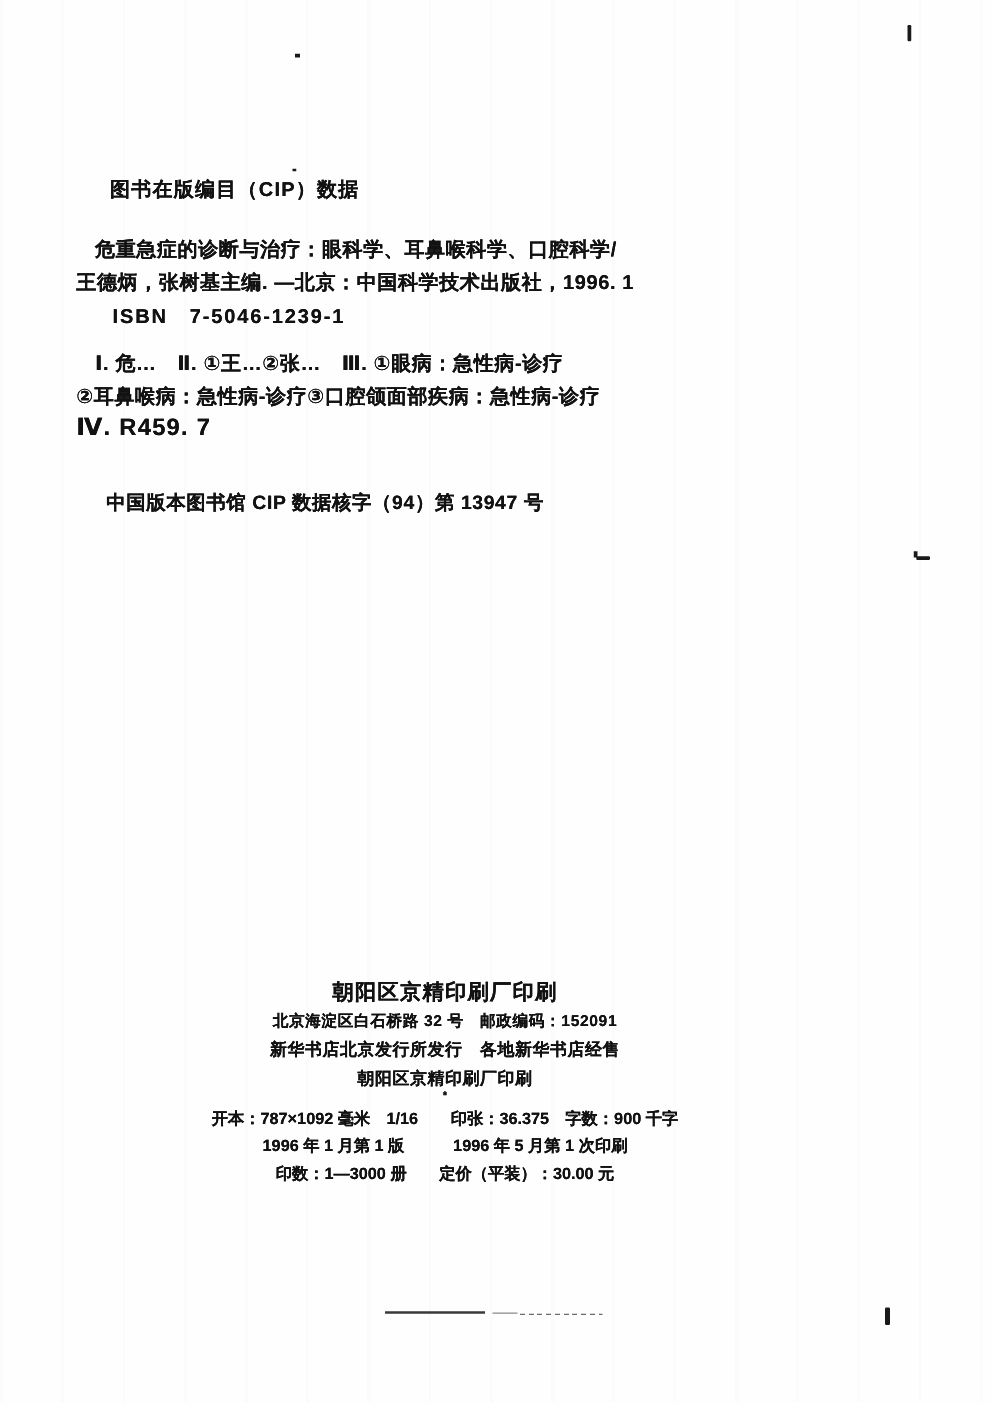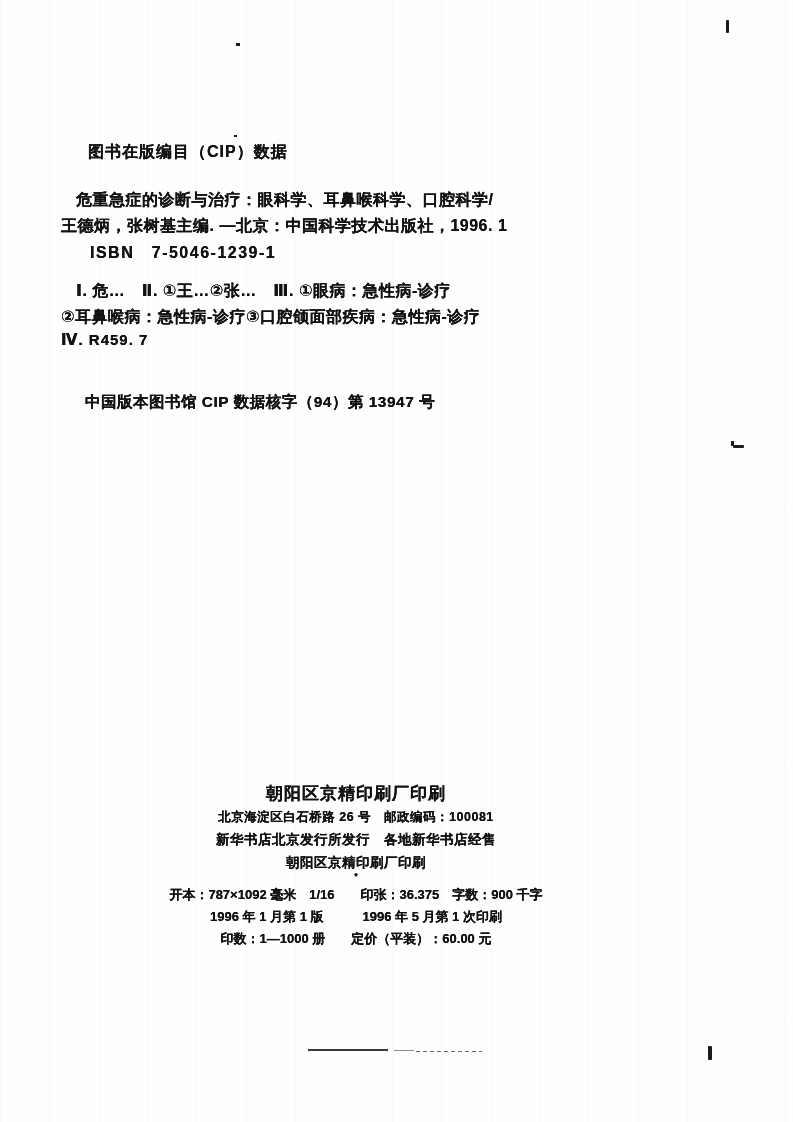--- a/index.html
+++ b/index.html
@@ -26,21 +26,21 @@
     font-weight: 700;
     color: #121212;
     text-shadow: 0 0 0.4px #000;
   }
   .cip-header    { left: 88px;  top: 142px; font-size: 16px; letter-spacing: 1px; }
   .title-line    { left: 76px;  top: 190px; font-size: 16px; letter-spacing: 0.5px; }
   .author-line   { left: 61px;  top: 216px; font-size: 16px; letter-spacing: 0.5px; }
   .isbn-line     { left: 79px;  top: 243px; font-size: 16px; letter-spacing: 1.5px; margin-left: 11px; }
   .class-line-1  { left: 76px;  top: 281px; font-size: 16px; letter-spacing: 0.5px; }
   .class-line-2  { left: 61px;  top: 307px; font-size: 16px; letter-spacing: 0.5px; }
-  .class-line-3  { left: 61px;  top: 331px; font-size: 15px; letter-spacing: 1px; }
+  .class-line-3  { left: 61px;  top: 331px; font-size: 19px; letter-spacing: 1px; }
   .cip-record    { left: 85px;  top: 368px; font-size: 15.5px; letter-spacing: 0.5px; margin-top: 24px; }
 
   .colophon {
     position: absolute;
     left: 60px;
     top: 0;
     width: 592px;
     text-align: center;
   }
   .colophon > div { position: absolute; left: 0; right: 0; }
@@ -80,27 +80,27 @@
 <div class="abs cjk-bold class-line-1">Ⅰ. 危…　Ⅱ. ①王…②张…　Ⅲ. ①眼病：急性病-诊疗</div>
 
 <div class="abs cjk-bold class-line-2">②耳鼻喉病：急性病-诊疗③口腔颌面部疾病：急性病-诊疗</div>
 
 <div class="abs cjk-bold class-line-3">Ⅳ. R459. 7</div>
 
 <div class="abs cjk-bold cip-record">中国版本图书馆 CIP 数据核字（94）第 13947 号</div>
 
 <div class="colophon">
   <div class="cjk-bold pub-line">朝阳区京精印刷厂印刷</div>
-  <div class="cjk-bold addr-line">北京海淀区白石桥路 26 号　邮政编码：100081</div>
+  <div class="cjk-bold addr-line">北京海淀区白石桥路 32 号　邮政编码：152091</div>
   <div class="cjk-bold dist-line">新华书店北京发行所发行　各地新华书店经售</div>
   <div class="cjk-bold printer-line">朝阳区京精印刷厂印刷</div>
   <div class="cjk-bold star-divider">*</div>
   <div class="cjk-bold format-line">开本：787×1092 毫米　1/16　　印张：36.375　字数：900 千字</div>
   <div class="cjk-bold edition-line">1996 年 1 月第 1 版　　　1996 年 5 月第 1 次印刷</div>
-  <div class="cjk-bold printrun-line">印数：1—1000 册　　定价（平装）：60.00 元</div>
+  <div class="cjk-bold printrun-line">印数：1—3000 册　　定价（平装）：30.00 元</div>
 </div>
 
 <div class="artifact tick-top-right"></div>
 <div class="artifact speck-1"></div>
 <div class="artifact speck-2"></div>
 <div class="artifact check-mark-a"></div>
 <div class="artifact check-mark-b"></div>
 <div class="artifact tick-bottom-right"></div>
 <div class="scanline-a artifact"></div>
 <div class="scanline-b artifact"></div>

